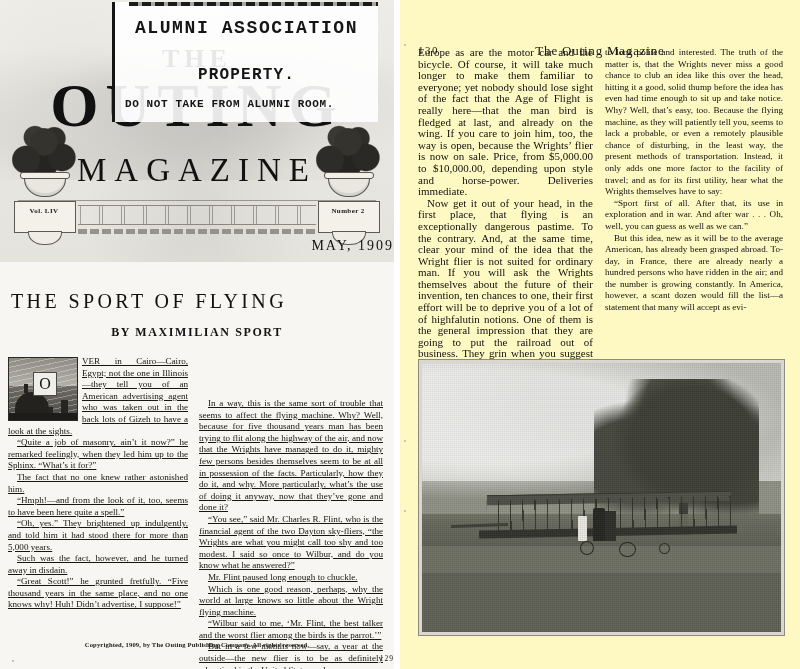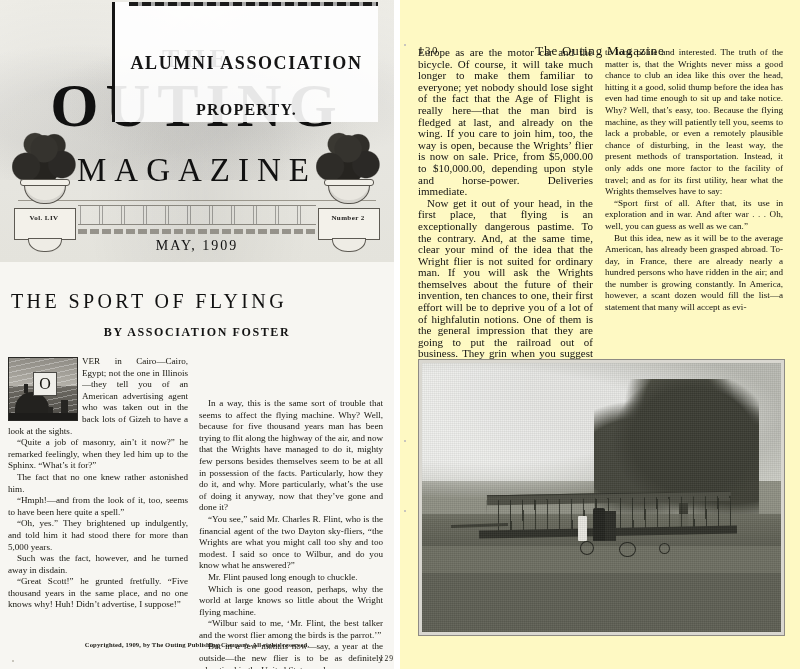--- a/index.html
+++ b/index.html
@@ -89,21 +89,21 @@
   }
   #mh-the   { top: 44px;  font-size: 26px; letter-spacing: 5px; font-weight: 700; }
   #mh-outing{ top: 74px;  font-size: 62px; letter-spacing: 7px; font-weight: 700;
               line-height: 62px; }
   #mh-mag   { top: 152px; font-size: 33px; letter-spacing: 8px; font-weight: 400; }
 
   
   .urn {
     position: absolute;
     width: 78px; height: 120px;
-    top: 132px;
+    top: 125px;
   }
   #urn-left  { left: 6px;   }
   #urn-right { left: 310px; }
   .urn .bush {
     position:absolute; left:6px; top:0; width:64px; height:56px;
     background:
       radial-gradient(circle at 22% 62%, #2e2c28 0 22%, rgba(0,0,0,0) 24%),
       radial-gradient(circle at 50% 30%, #35332e 0 26%, rgba(0,0,0,0) 28%),
       radial-gradient(circle at 78% 58%, #2b2926 0 22%, rgba(0,0,0,0) 24%),
       radial-gradient(circle at 36% 22%, #3a3832 0 18%, rgba(0,0,0,0) 20%),
@@ -149,33 +149,32 @@
     overflow: hidden;
   }
   #stamp:before{
     content:""; position:absolute; left:14px; top:0; right:0; height:4px;
     background: repeating-linear-gradient(90deg,#1b1b1b 0 9px, rgba(0,0,0,.35) 9px 13px);
   }
   .stamp-line {
     position: absolute;
     width: 100%;
     text-align: center;
-    font-family: Liberation Serif, serif;
+    font-family: Liberation Mono, monospace;
     font-weight: 700;
     color: #151515;
     white-space: nowrap;
-    margin-top: 35px;
   }
   #stamp-l1 { top: 16px; font-size: 18px; letter-spacing: 1.6px; }
   #stamp-l2 { top: 64px; font-size: 16px; letter-spacing: 1.2px; }
   #stamp-l3 { top: 96px; font-size: 11px; letter-spacing: .6px;
               text-align:left; padding-left: 10px; }
 
   #cover-date {
-    position:absolute; left:0; top:238px; width:394px; text-align:center;
+    position:absolute; left:0; top:238px; width:394px; text-align:right;
     font-family:"Liberation Serif", serif; font-size:14px; letter-spacing:2px;
   }
 
   
   #article-title {
     position:absolute; left:11px; top:290px; width:394px; text-align:left;
     font-size:20px; letter-spacing:3.4px; font-weight:400; color:#111;
   }
   #article-byline {
     position:absolute; left:0; top:325px; width:394px; text-align:center;
@@ -186,21 +185,21 @@
   .col {
     position: absolute;
     font-size: 9.1px;
     line-height: 11.6px;
     text-align: justify;
     color: #17160f;
     font-family: "Liberation Serif", serif;
   }
   #L-col1 { left: 8px;   top: 356px; width: 180px; }
   #L-col2 { left: 199px; top: 356px; width: 184px; margin-top: 42px; }
-  .col p { margin: 0; text-indent: 9px; }
+  .col p { margin: 0; text-indent: 9px; text-decoration: underline; }
   .col p.noind { text-indent: 0; }
 
   
   #dropcap {
     float: left;
     width: 68px; height: 62px;
     margin: 1px 4px 1px 0;
     position: relative;
     background:
       linear-gradient(#8e8b84, #b4b1a9 45%, #6d6a63 46%, #4b4944);
@@ -405,21 +404,21 @@
       <div id="stamp">
         <div class="stamp-line" id="stamp-l1">ALUMNI ASSOCIATION</div>
         <div class="stamp-line" id="stamp-l2">PROPERTY.</div>
         <div class="stamp-line" id="stamp-l3">DO NOT TAKE FROM ALUMNI ROOM.</div>
       </div>
 
       <div id="cover-date">MAY, 1909</div>
     </div>
 
     <div id="article-title">THE SPORT OF FLYING</div>
-    <div id="article-byline">BY ASSOCIATION FOSTER</div>
+    <div id="article-byline">BY MAXIMILIAN SPORT</div>
 
     <div class="col" id="L-col1">
       <div id="dropcap">
         <div class="streaks"></div>
         <div class="dome"></div>
         <div class="minaret"></div>
         <div class="minaret2"></div>
         <div class="band"></div>
         <div class="letter">O</div>
       </div>

